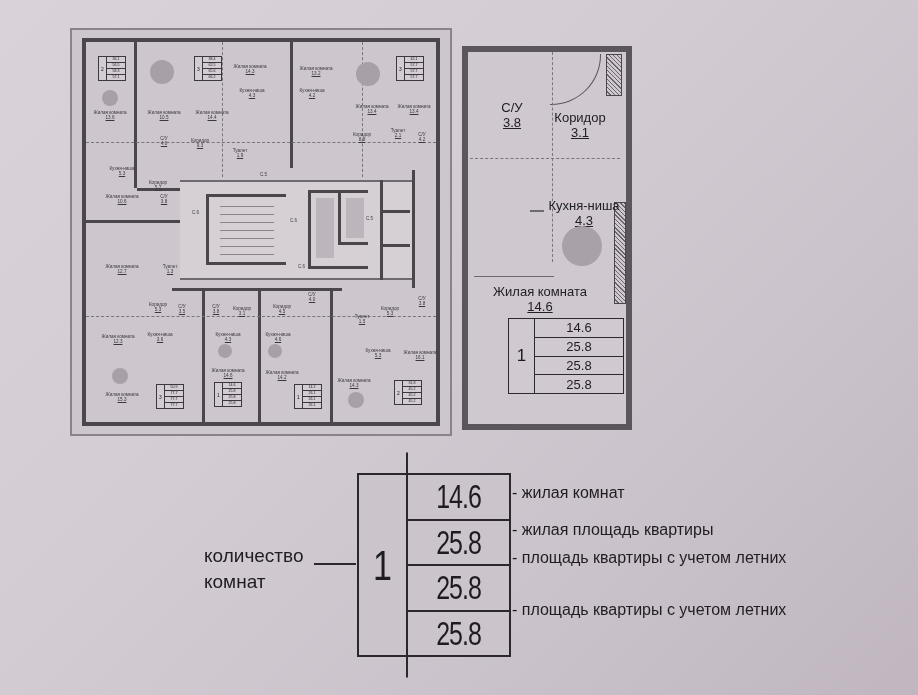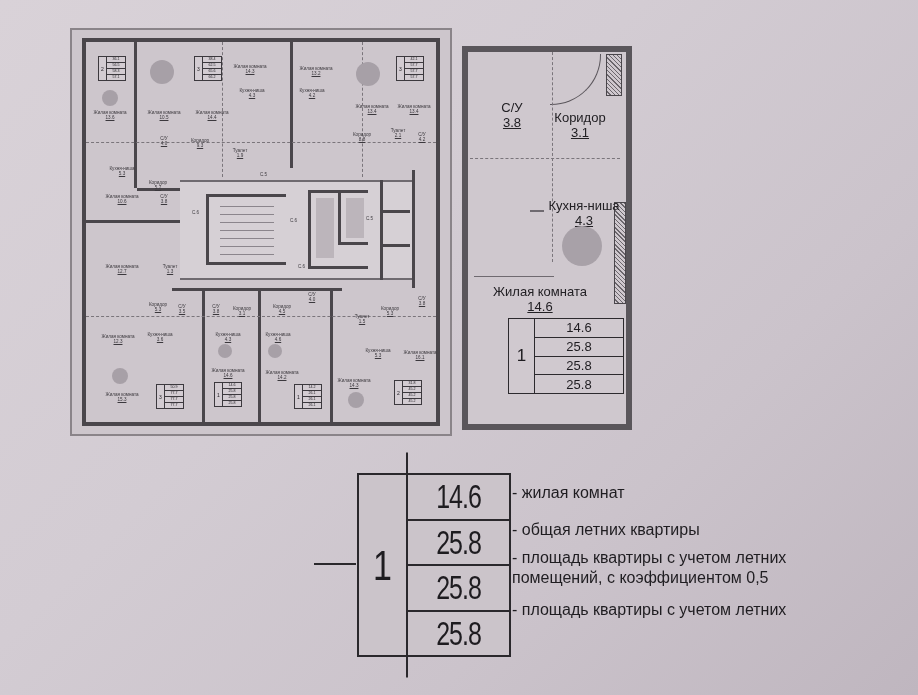--- a/index.html
+++ b/index.html
@@ -370,20 +370,22 @@
     <div class="apt-table">
       <div class="n">1</div>
       <div class="c">14.6</div>
       <div class="c">25.8</div>
       <div class="c">25.8</div>
       <div class="c">25.8</div>
     </div>
   </div>
 
   <div class="rooms-caption">
+    <div>количество</div>
+    <div>комнат</div>
   </div>
   <div class="rooms-leader"></div>
 
   <div class="legend-table">
     <div class="n">1</div>
     <div class="c">
         <span>14.6</span>
       </div>
     <div class="c">
         <span>25.8</span>
@@ -393,22 +395,21 @@
       </div>
     <div class="c">
         <span>25.8</span>
       </div>
   </div>
 
   <div class="legend-desc" style="top:483px;">
     <div>- жилая комнат</div>
   </div>
   <div class="legend-desc" style="top:520px;">
-    <div>- общая летних квартиры</div>
+    <div>- жилая площадь квартиры</div>
   </div>
   <div class="legend-desc" style="top:548px;">
     <div>- площадь квартиры с учетом летних</div>
-    <div>помещений, с коэффициентом 0,5</div>
   </div>
   <div class="legend-desc" style="top:600px;">
     <div>- площадь квартиры с учетом летних</div>
   </div>
 </div>
 
 </body></html>

